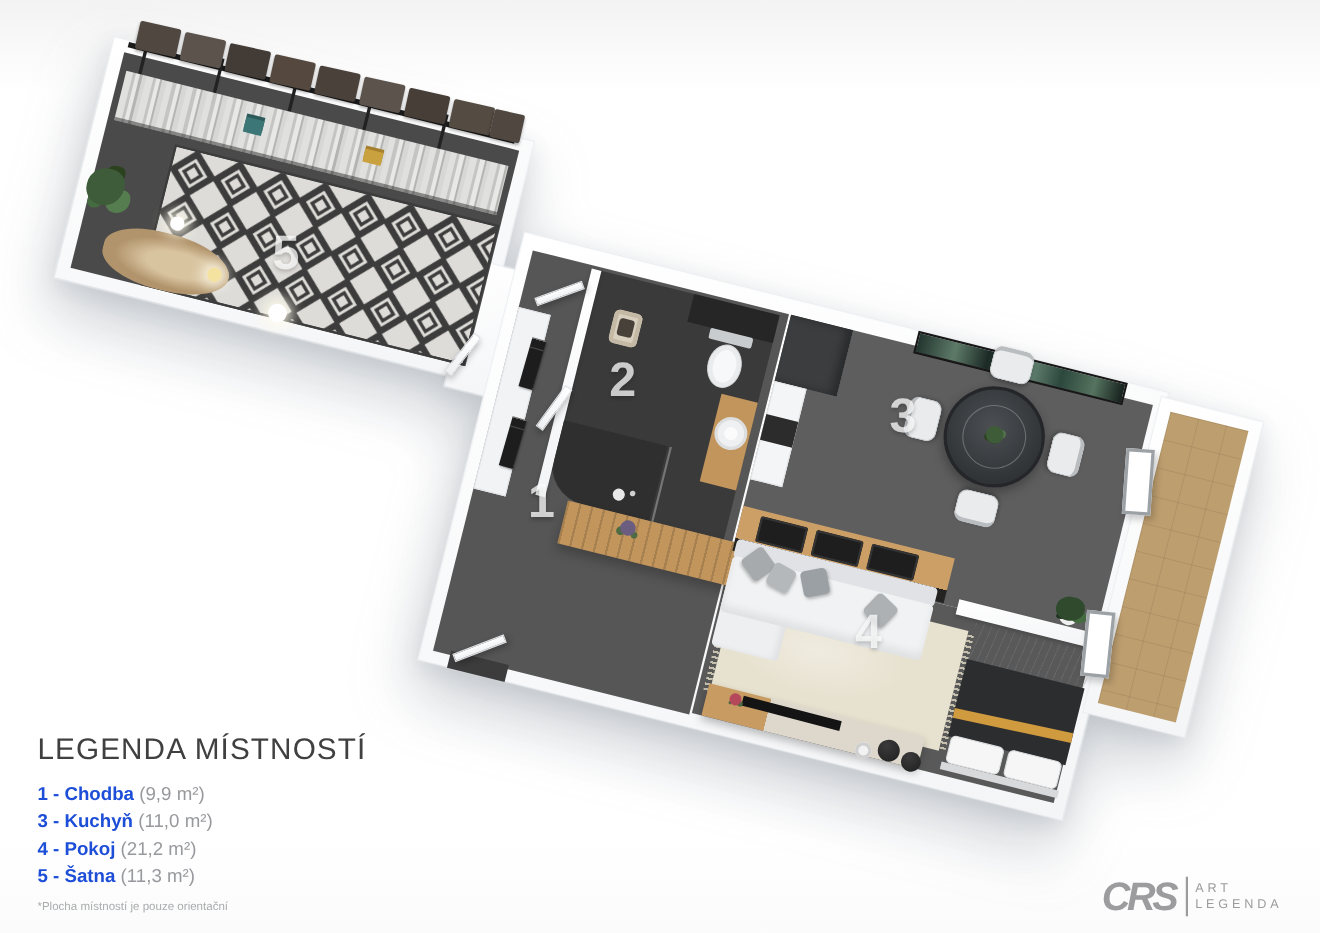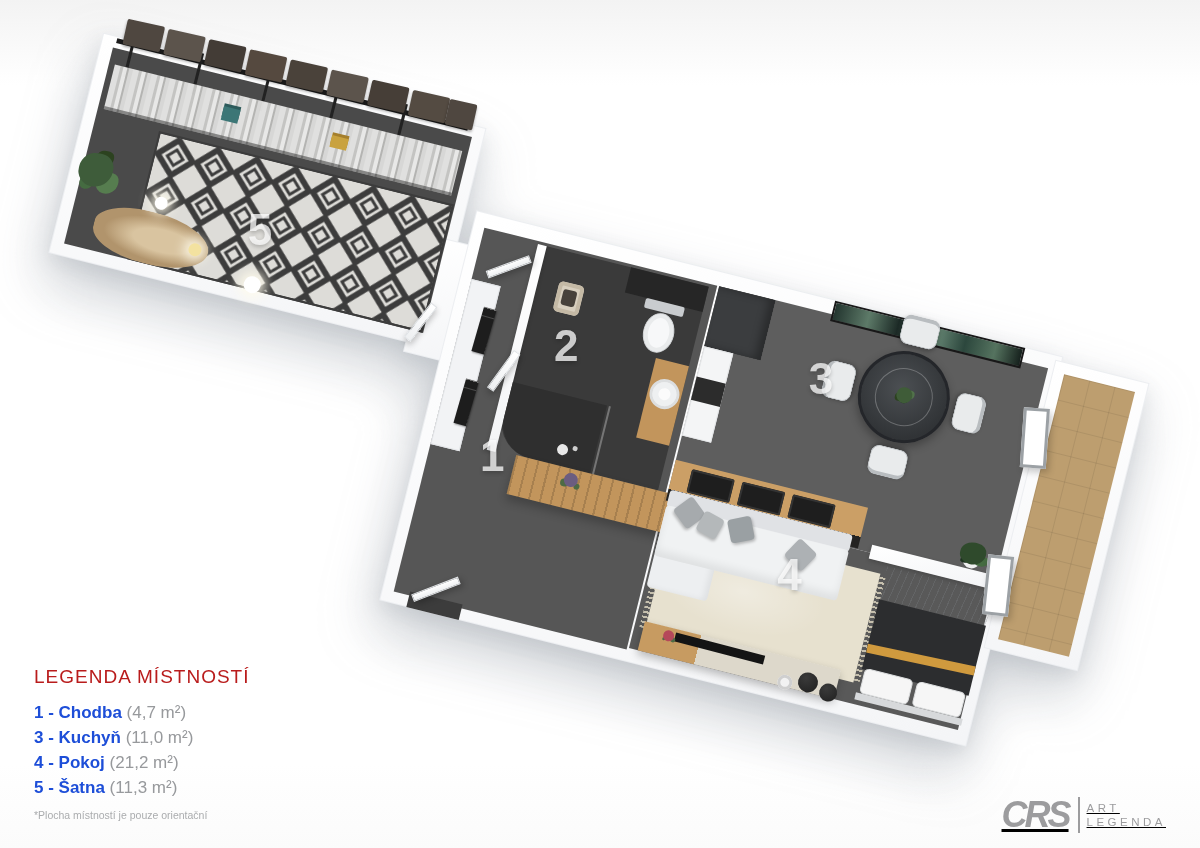--- a/index.html
+++ b/index.html
@@ -143,28 +143,28 @@
   .winframe { width:26px; height:60px; background:#ffffff; border:3px solid #9ca1a5;
       box-shadow:3px 4px 7px rgba(0,0,0,.2); }
 
   
   .roomnum { position:absolute; transform:translate(-50%,-50%) rotate(-14deg);
       font-size:44px; font-weight:700; color:rgba(255,255,255,.75);
       text-shadow:0 2px 4px rgba(0,0,0,.22); }
 
   
   .legend { position:absolute; left:34px; top:666px; }
-  .legend-title { font-size:19px; font-weight:400; letter-spacing:1px; color:#b91c1c; }
+  .legend-title { font-size:27px; font-weight:400; letter-spacing:1px; color:#404040; }
   .legend-list { list-style:none; margin-top:12px; }
   .legend-list li { font-size:17px; line-height:25px; color:#97999c; }
   .legend-list strong { color:#1d4ed8; font-weight:700; }
   .legend-foot { margin-top:9px; font-size:10.5px; color:#aaacae; }
 
   
-  .logo { position:absolute; right:34px; bottom:12px; display:flex; align-items:center;text-decoration:underline; }
+  .logo { position:absolute; right:34px; bottom:12px; display:flex; align-items:center; }
   .logo-brand { font-size:36px; font-weight:800; letter-spacing:-3px; color:#9c9c9e; font-style:italic; }
   .logo-div { width:2px; height:36px; background:#9c9c9e; margin:0 7px 0 9px; }
   .logo-col { display:flex; flex-direction:column; justify-content:center; gap:2px; }
   .logo-col span { font-size:11.5px; letter-spacing:3.5px; color:#9c9c9e; }
 </style>
 </head>
 <body>
 
 <div>
 
@@ -291,21 +291,21 @@
     <div class="roomnum" style="left:495px;top:425px">1</div>
     <div class="roomnum" style="left:540px;top:300px">2</div>
     <div class="roomnum" style="left:795px;top:270px">3</div>
     <div class="roomnum" style="left:812px;top:468px">4</div>
     <div class="roomnum" style="left:215px;top:262px">5</div>
   </div>
 
   <div class="legend">
     <div class="legend-title">LEGENDA MÍSTNOSTÍ</div>
     <ul class="legend-list">
-      <li><strong>1 - Chodba</strong> <span>(4,7 m²)</span></li>
+      <li><strong>1 - Chodba</strong> <span>(9,9 m²)</span></li>
       <li><strong>3 - Kuchyň</strong> <span>(11,0 m²)</span></li>
       <li><strong>4 - Pokoj</strong> <span>(21,2 m²)</span></li>
       <li><strong>5 - Šatna</strong> <span>(11,3 m²)</span></li>
     </ul>
     <div class="legend-foot">*Plocha místností je pouze orientační</div>
   </div>
 
   <div class="logo">
     <span class="logo-brand">CRS</span>
     <span class="logo-div"></span>

